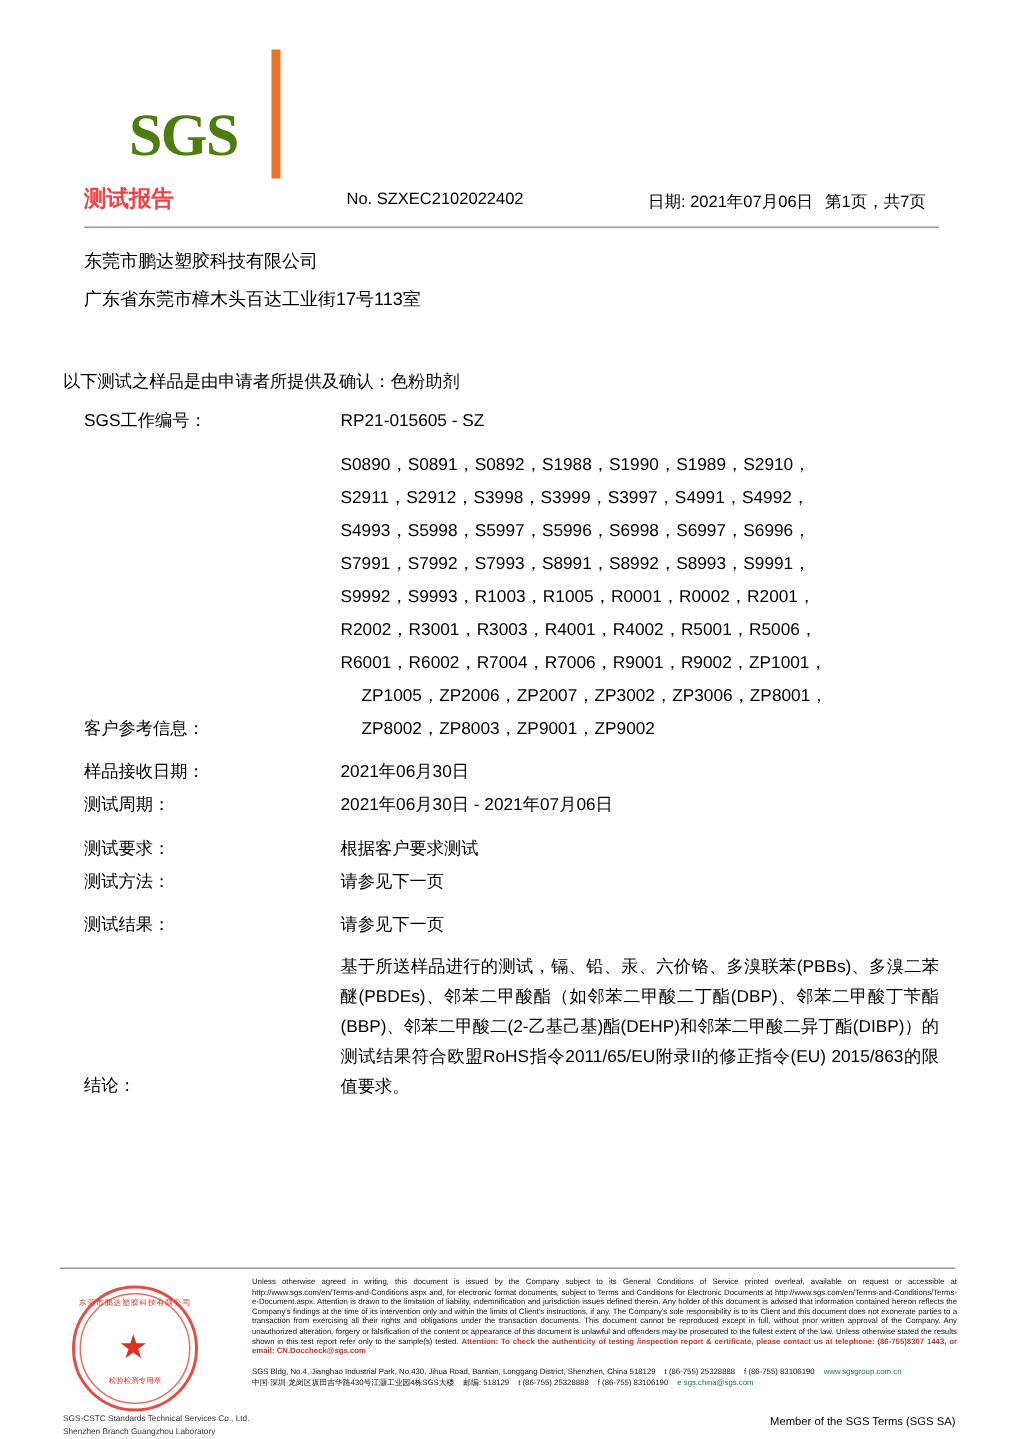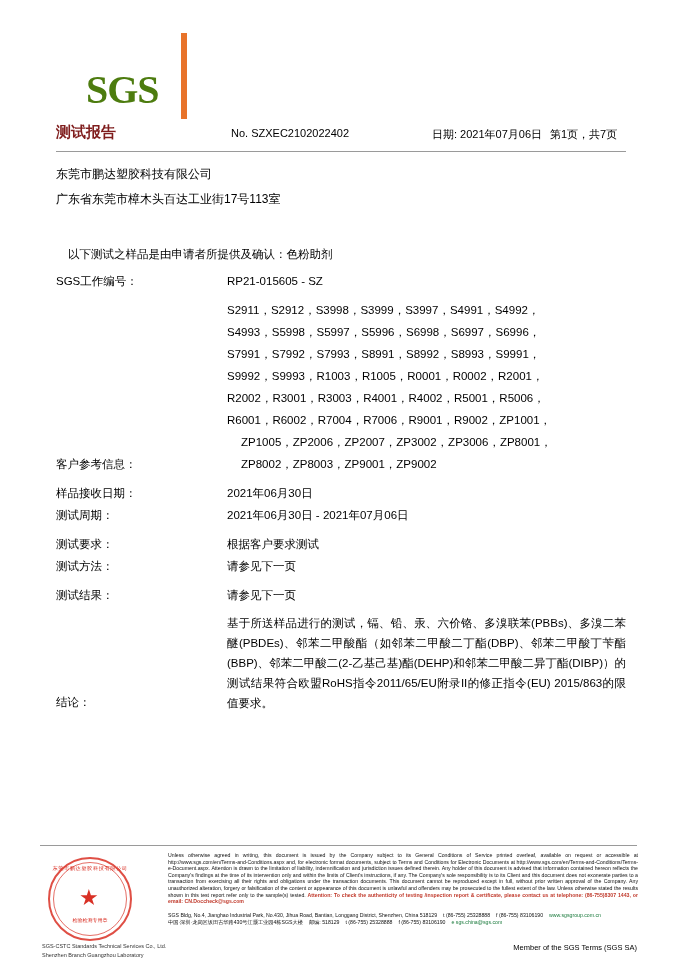--- a/index.html
+++ b/index.html
@@ -56,21 +56,21 @@
     top: 123px;
     width: 570px;
     height: 24px;
   }
   .doc-title {
     position: absolute;
     left: 0;
     top: 0;
     font-size: 15px;
     font-weight: bold;
-    color: #7f1d1d;
+    color: #ef4444;
   }
   .doc-no {
     position: absolute;
     left: 175px;
     top: 4px;
     font-size: 11px;
   }
   .doc-date {
     position: absolute;
     left: 376px;
@@ -97,21 +97,21 @@
     position: absolute;
     left: 56px;
     top: 162px;
     font-size: 12px;
     line-height: 25px;
   }
 
   
   .intro {
     position: absolute;
-    left: 68px;
+    left: 42px;
     top: 247px;
     font-size: 11.5px;
   }
 
   
   .fields {
     position: absolute;
     left: 56px;
     top: 270px;
     width: 570px;
@@ -295,20 +295,21 @@
       <div class="field-label">SGS工作编号：</div>
       <div class="field-value">RP21-015605 - SZ</div>
     </div>
 
 
     <div class="gap-sm"></div>
 
     <div class="field-row">
       <div class="field-label">客户参考信息：</div>
       <div class="field-value">
+        <div class="ref-line">S0890，S0891，S0892，S1988，S1990，S1989，S2910，</div>
         <div class="ref-line">S2911，S2912，S3998，S3999，S3997，S4991，S4992，</div>
         <div class="ref-line">S4993，S5998，S5997，S5996，S6998，S6997，S6996，</div>
         <div class="ref-line">S7991，S7992，S7993，S8991，S8992，S8993，S9991，</div>
         <div class="ref-line">S9992，S9993，R1003，R1005，R0001，R0002，R2001，</div>
         <div class="ref-line">R2002，R3001，R3003，R4001，R4002，R5001，R5006，</div>
         <div class="ref-line">R6001，R6002，R7004，R7006，R9001，R9002，ZP1001，</div>
         <div class="ref-line ref-indent">ZP1005，ZP2006，ZP2007，ZP3002，ZP3006，ZP8001，</div>
         <div class="ref-line ref-indent">ZP8002，ZP8003，ZP9001，ZP9002</div>
       </div>
     </div>

